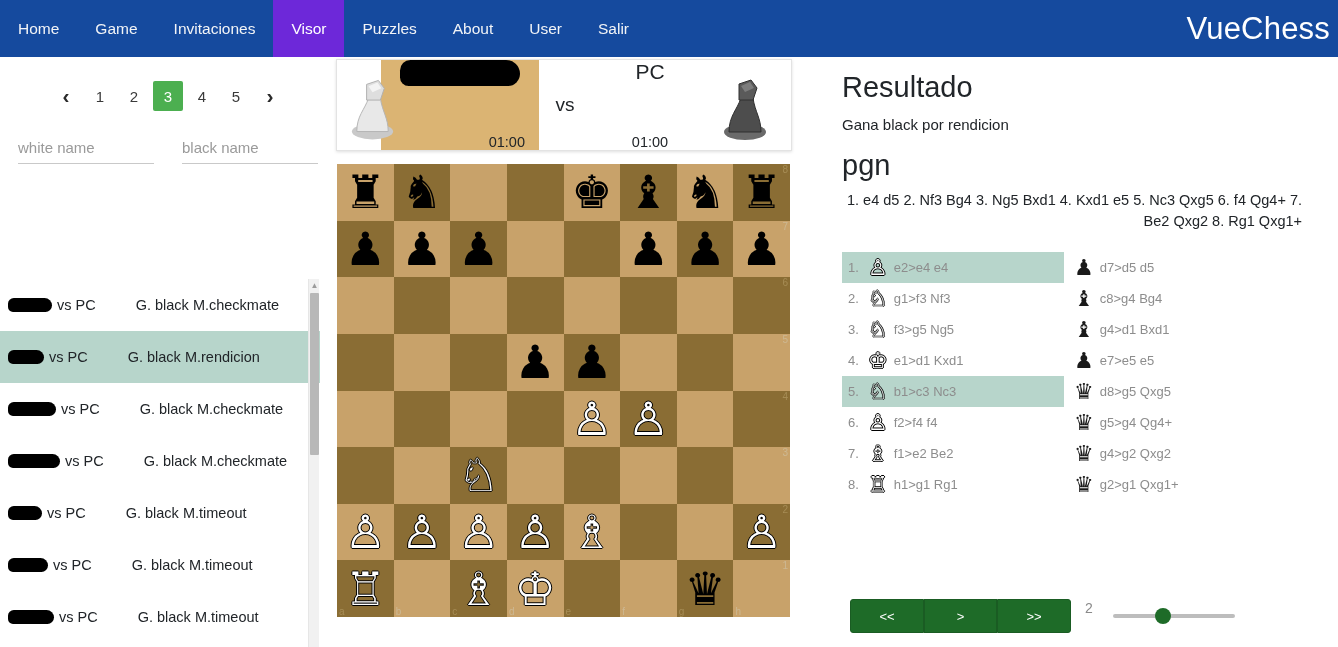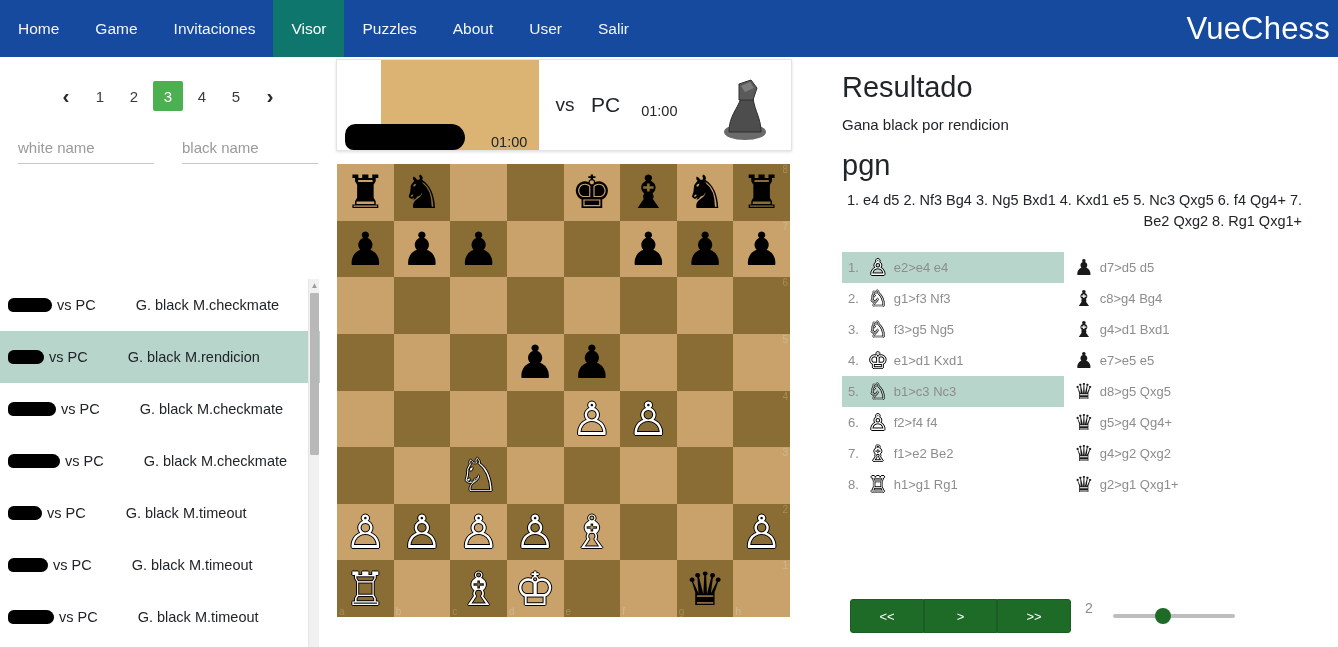--- a/index.html
+++ b/index.html
@@ -21,21 +21,21 @@
   }
   .nav-links { display: flex; align-items: stretch; padding-left: 0; }
   .nav-item {
     display: flex; align-items: center;
     padding: 16px 18px;
     color: #f2f4f7;
     font-size: 15.5px;
     cursor: pointer;
     white-space: nowrap;
   }
-  .nav-item.active { background: #0f766e; color: #ffffff; }
+  .nav-item.active { background: #6d28d9; color: #ffffff; }
   .brand {
     position: absolute; right: 8px; top: 50%;
     transform: translateY(-50%);
     color: #ffffff;
     font-size: 31px;
     letter-spacing: 0.2px;
     white-space: nowrap;
   }
   
   .page { display: flex; height: 590px; }
@@ -126,22 +126,22 @@
   .player-white .tint {
     position: absolute; left: 44px; top: 0; right: 0; bottom: 0;
     background: #dbb473;
   }
   .piece-photo {
     width: 56px; height: 74px; margin-left: 8px;
     position: relative; z-index: 2;
   }
   .player-info {
     position: relative; z-index: 2; flex: 1;
-    height: 100%; display: flex; flex-direction: row;
-    justify-content: flex-start; align-items: flex-end;
+    height: 100%; display: flex; flex-direction: column;
+    justify-content: space-between; align-items: flex-end;
     padding-right: 14px;
     gap: 21px;
   }
   .player-name { font-size: 21px; color: #212529; }
   .player-clock { font-size: 14.5px; color: #212529; margin-top: 12px; }
   .vs-label {
     display: flex; align-items: center; justify-content: center;
     width: 52px; font-size: 19px; color: #212529;
   }
   .player-black { flex: 1; }

